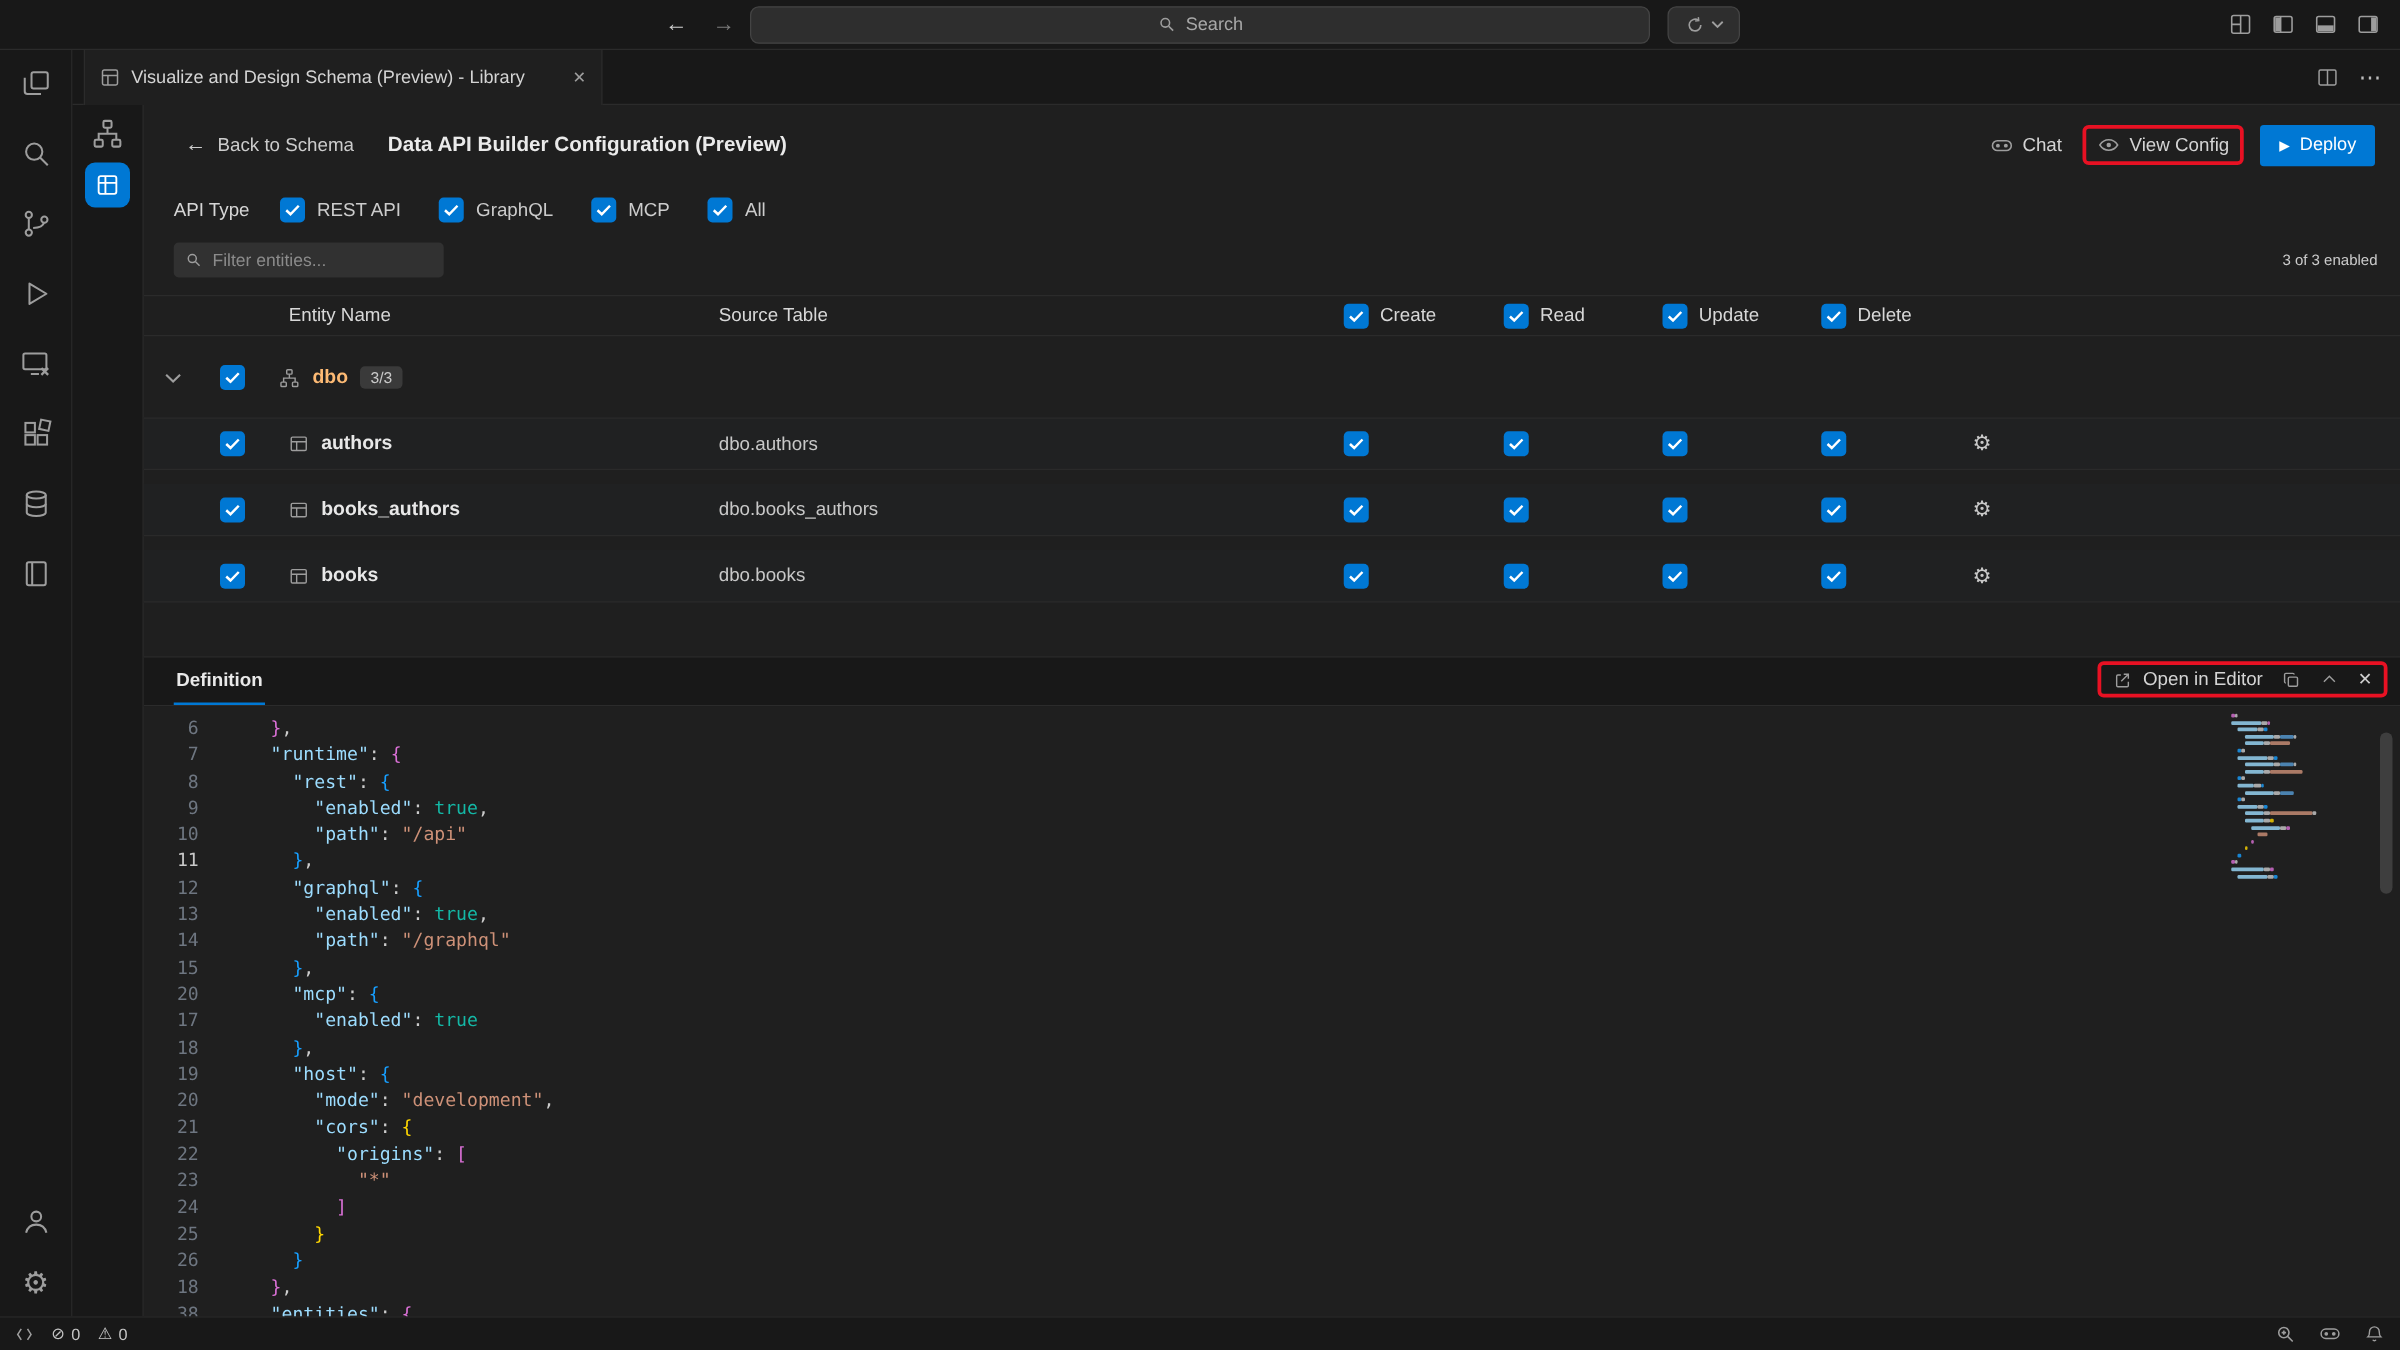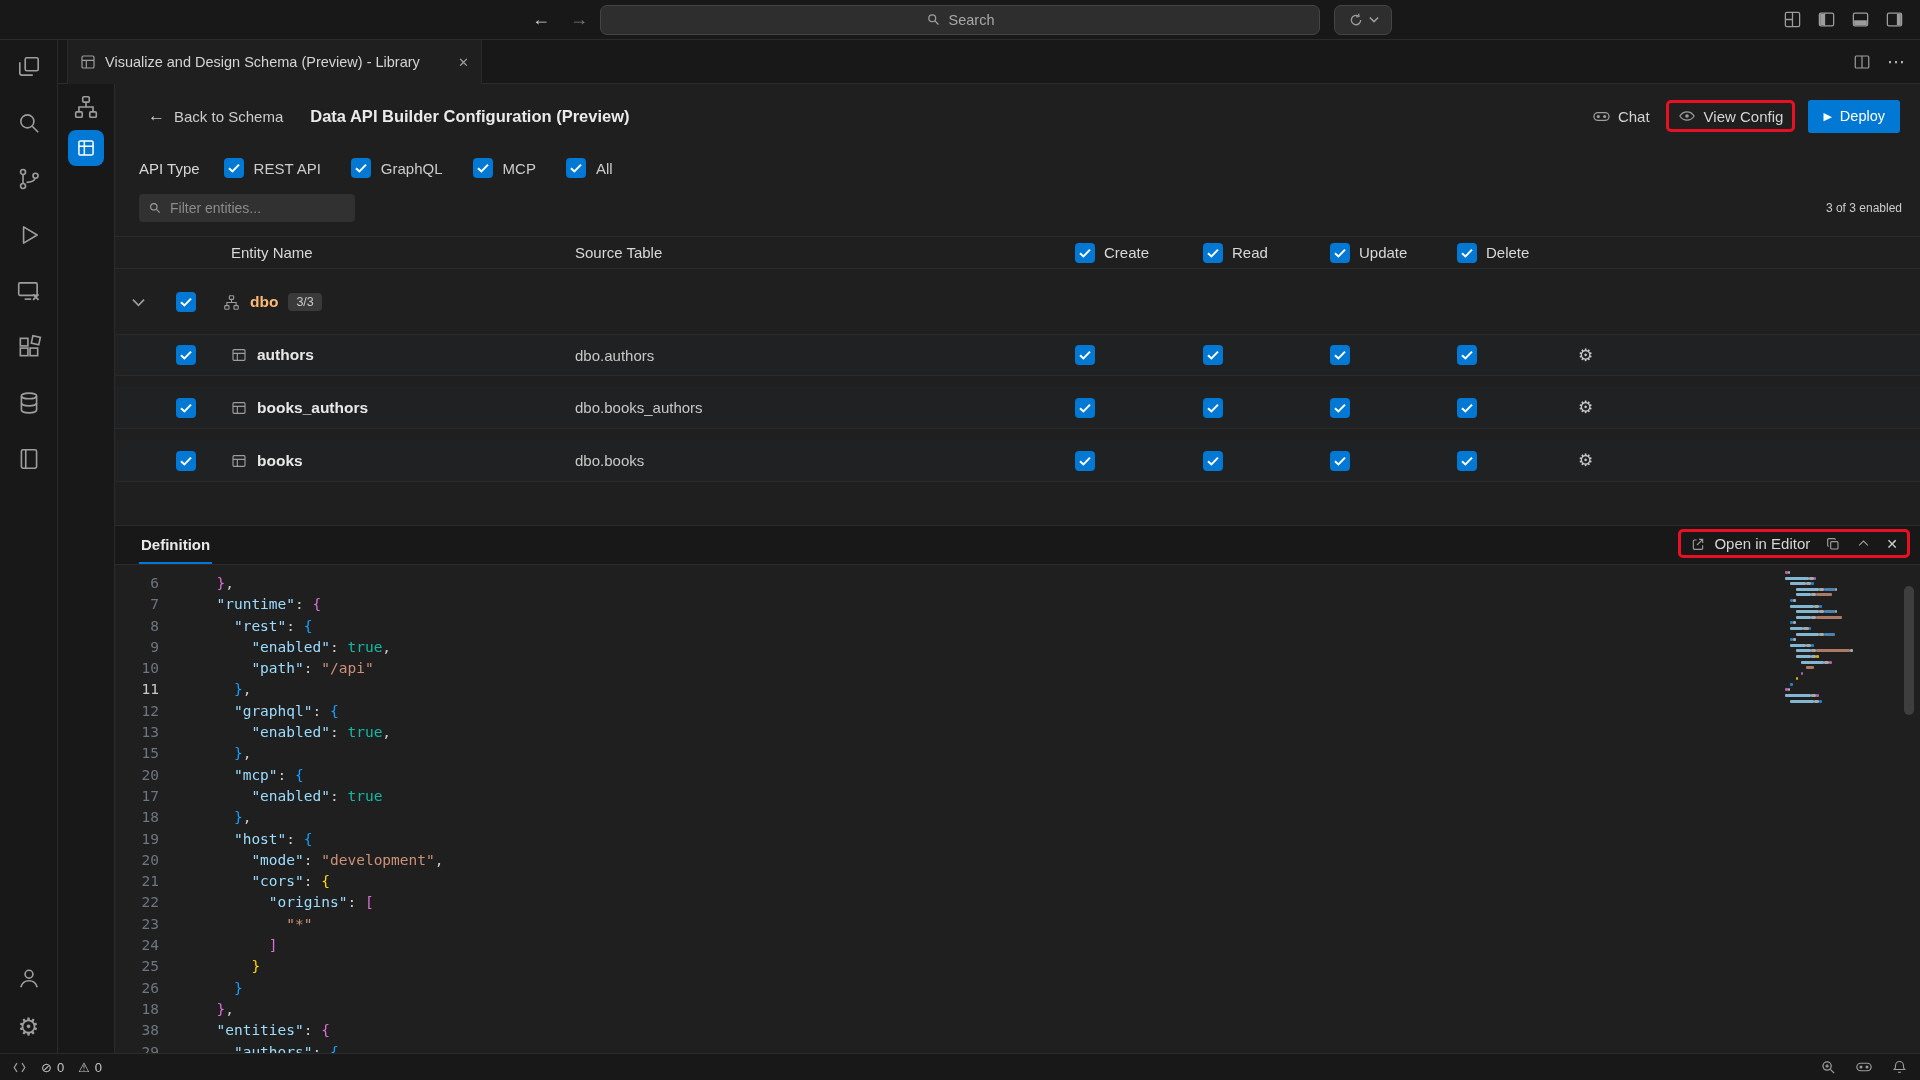--- a/index.html
+++ b/index.html
@@ -657,20 +657,24 @@
                 </div>
                 <div class="code-line">
                   <div class="ln">12</div>
                   <div class="code-text"><span class="tk-pun">    </span><span class="tk-key">"graphql"</span><span class="tk-pun">: </span><span class="tk-b3">{</span></div>
                 </div>
                 <div class="code-line">
                   <div class="ln">13</div>
                   <div class="code-text"><span class="tk-pun">      </span><span class="tk-key">"enabled"</span><span class="tk-pun">: </span><span class="tk-bool">true</span><span class="tk-pun">,</span></div>
                 </div>
                 <div class="code-line">
+                  <div class="ln">14</div>
+                  <div class="code-text"><span class="tk-pun">      </span><span class="tk-key">"path"</span><span class="tk-pun">: </span><span class="tk-str">"/graphql"</span></div>
+                </div>
+                <div class="code-line">
                   <div class="ln">15</div>
                   <div class="code-text"><span class="tk-pun">    </span><span class="tk-b3">}</span><span class="tk-pun">,</span></div>
                 </div>
                 <div class="code-line">
                   <div class="ln">20</div>
                   <div class="code-text"><span class="tk-pun">    </span><span class="tk-key">"mcp"</span><span class="tk-pun">: </span><span class="tk-b3">{</span></div>
                 </div>
                 <div class="code-line">
                   <div class="ln">17</div>
                   <div class="code-text"><span class="tk-pun">      </span><span class="tk-key">"enabled"</span><span class="tk-pun">: </span><span class="tk-bool">true</span></div>

